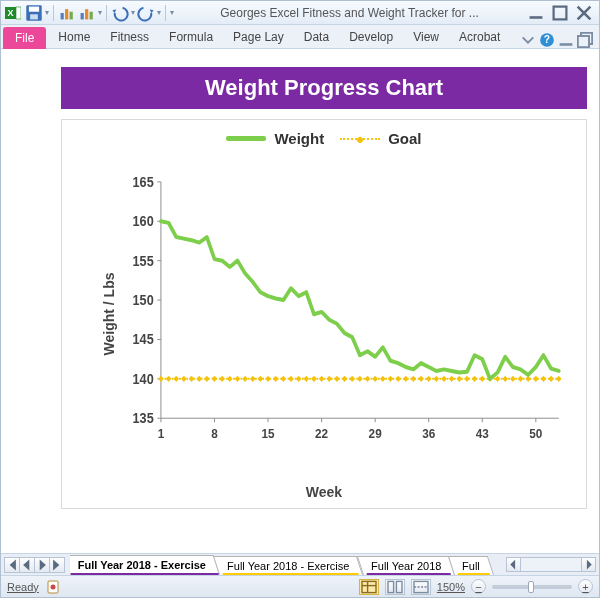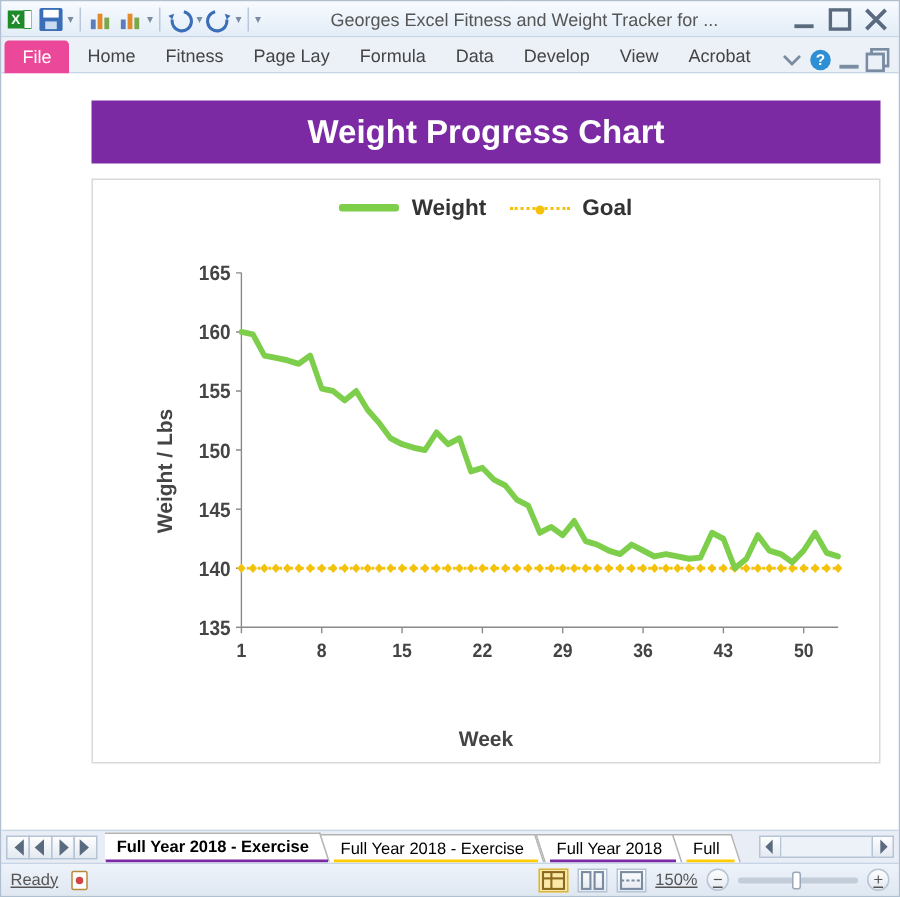--- a/index.html
+++ b/index.html
@@ -139,22 +139,22 @@
             <path d="M1 1 L9 9 M9 1 L1 9" stroke="#5a6b80" stroke-width="1.6"></path>
           </svg>
         </div>
     </div>
   </div>
 
   <div class="ribbon">
     <div class="file-tab">File</div>
     <div class="rtab">Home</div>
     <div class="rtab">Fitness</div>
+    <div class="rtab">Formula</div>
     <div class="rtab">Page Lay</div>
-    <div class="rtab">Formula</div>
     <div class="rtab">Data</div>
     <div class="rtab">Develop</div>
     <div class="rtab">View</div>
     <div class="rtab">Acrobat</div>
     <div class="ribbon-right">
       <div class="ricon">
           <svg width="12" height="12" viewBox="0 0 12 12">
             <path d="M2 4 L6 8 L10 4" fill="none" stroke="#7a8ca2" stroke-width="1.4"></path>
           </svg>
         </div>

